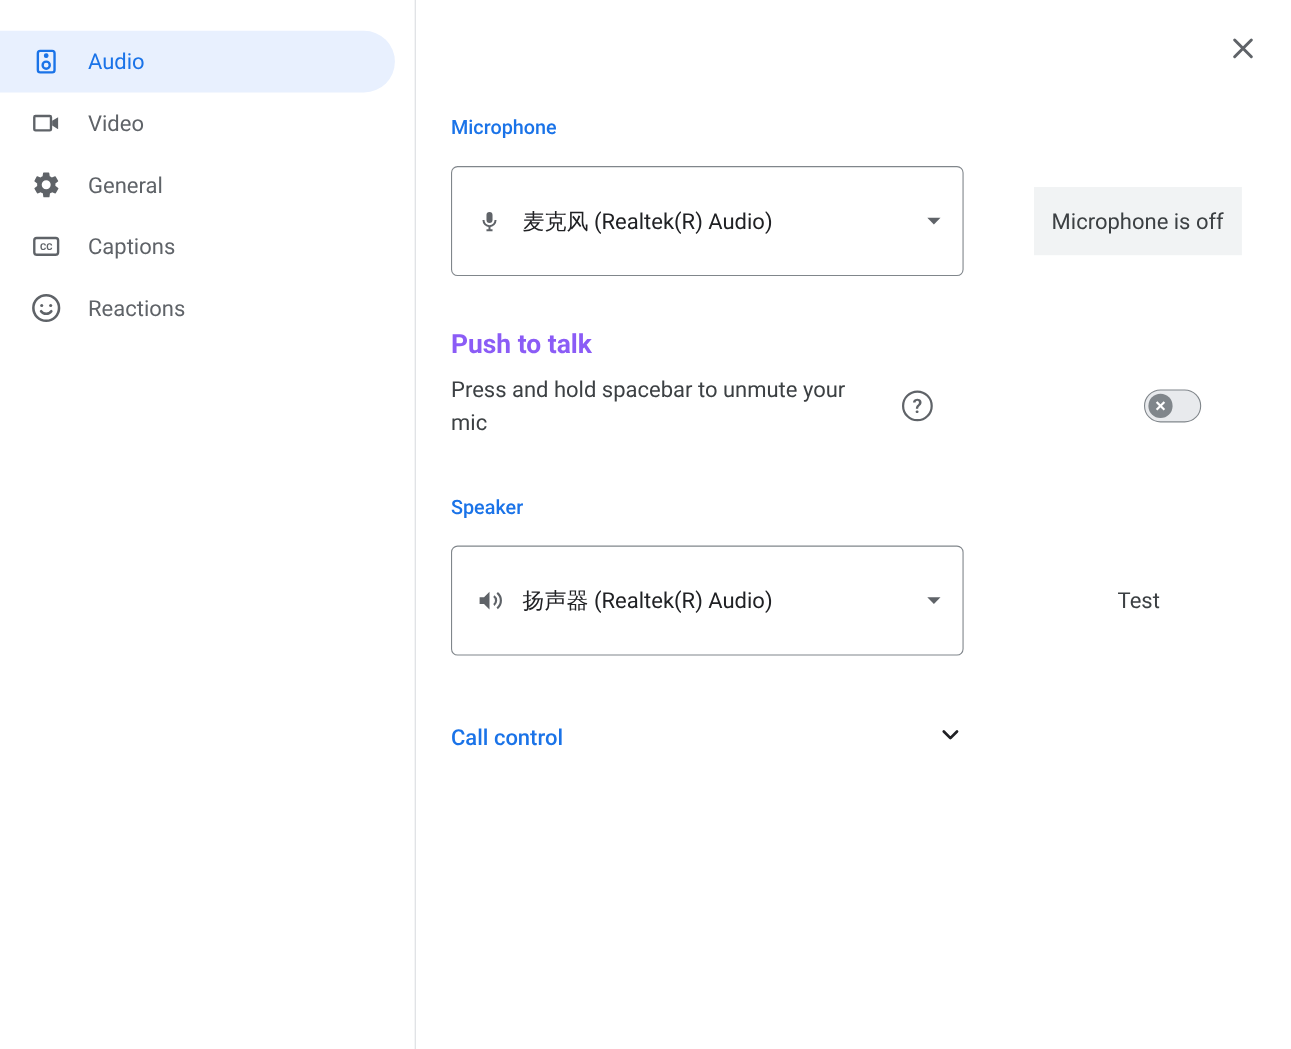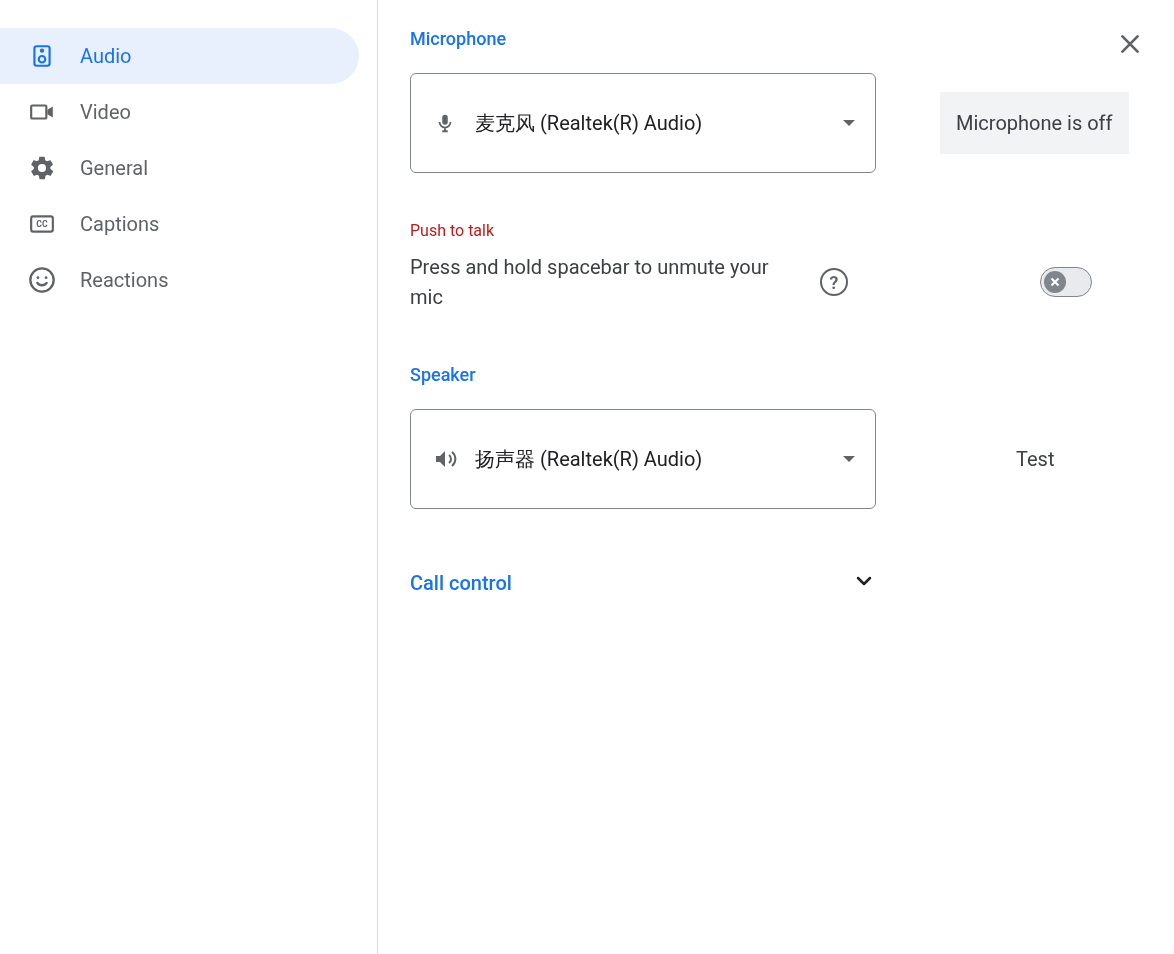--- a/index.html
+++ b/index.html
@@ -60,21 +60,21 @@
       top: 28px;
       right: 28px;
       width: 32px;
       height: 32px;
       display: flex;
       align-items: center;
       justify-content: center;
       cursor: pointer;
       color: #5f6368;
     }
-    .section { }
+    .section { margin-top: 78px; }
     .section-label {
       color: #1a73e8;
       font-size: 18px;
       font-weight: 500;
       margin-bottom: 8px;
     }
     .row {
       display: flex;
       align-items: center;
       gap: 20px;
@@ -117,23 +117,23 @@
       padding: 16px 16px;
       font-size: 20px;
       color: #3c4043;
       margin-top: 16px;
       margin-left: 44px;
     }
     .subsection {
       margin-top: 48px;
     }
     .sub-title {
-      font-size: 16px;
-      font-weight: 400;
-      color: #b91c1c;
+      font-size: 24px;
+      font-weight: 700;
+      color: #8b5cf6;
       margin-bottom: 12px;
     }
     .sub-row {
       display: flex;
       align-items: center;
       gap: 20px;
     }
     .sub-desc {
       font-size: 20px;
       color: #3c4043;

